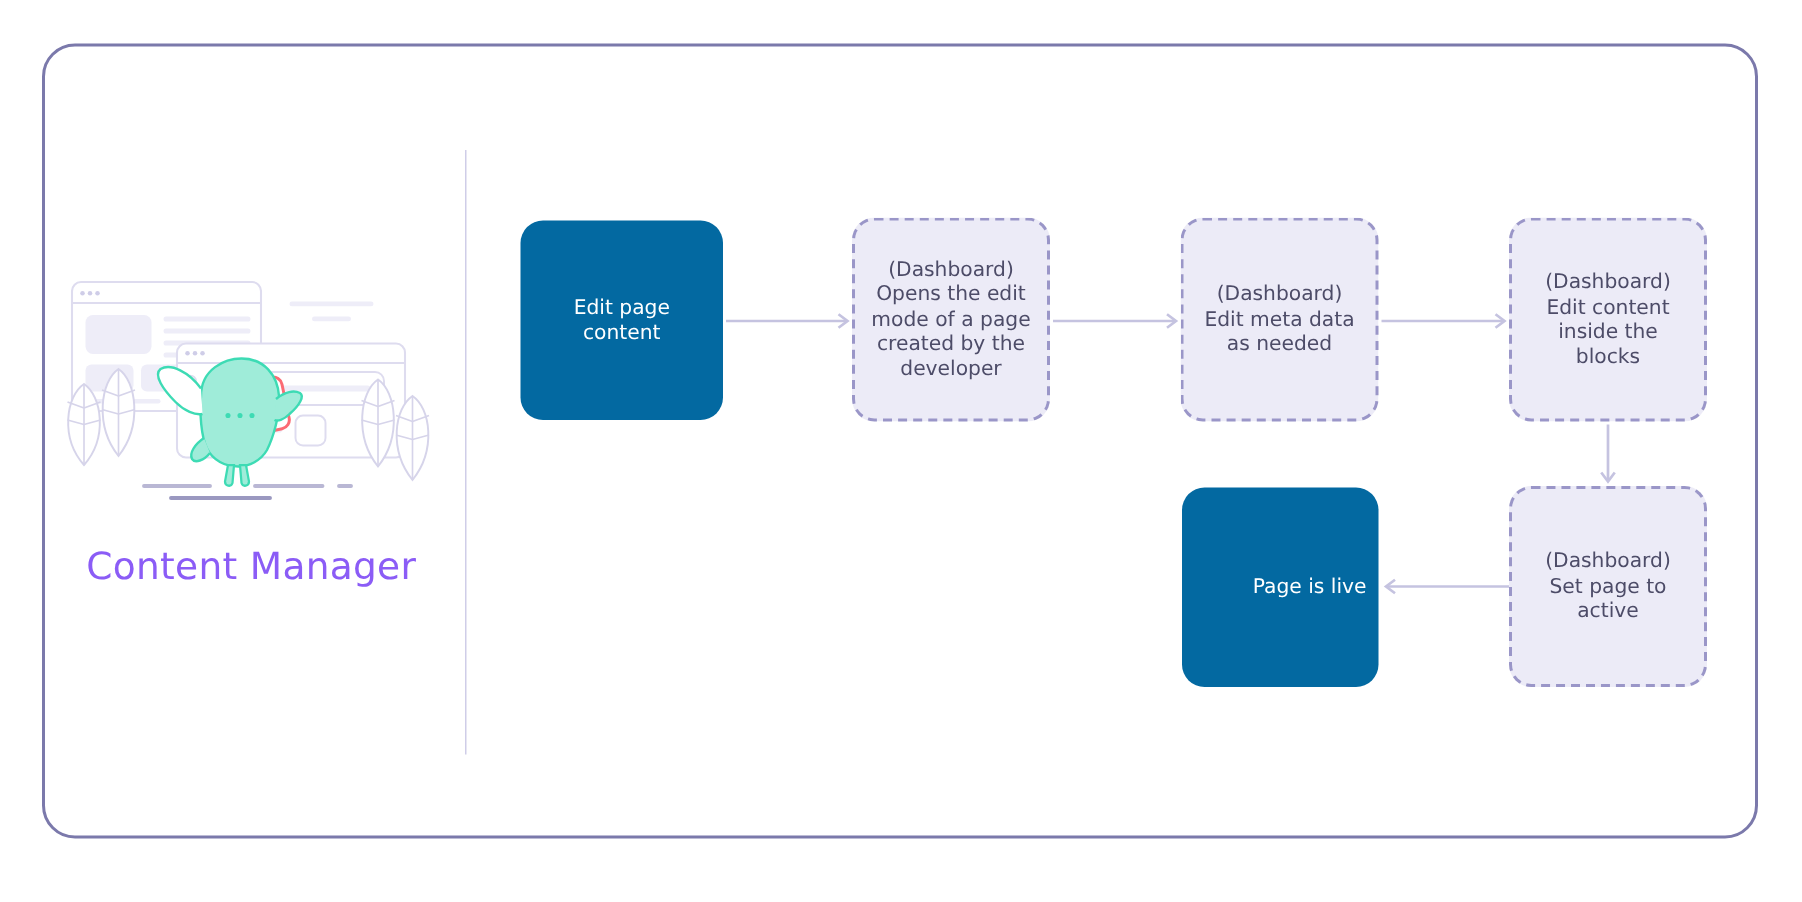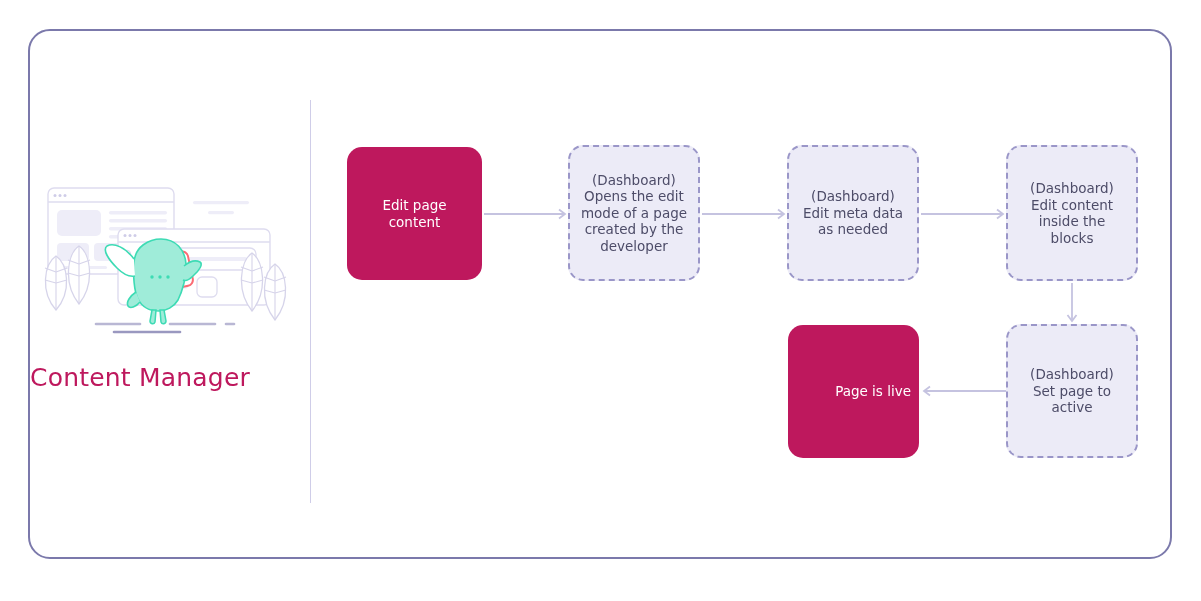--- a/index.html
+++ b/index.html
@@ -53,41 +53,42 @@
     left: 0;
     top: 0;
     width: 275px;
     height: 165px;
   }
   .panel-title {
     position: absolute;
     left: 0;
     top: 183px;
     width: 275px;
+    text-align: center;
     font-size: 25px;
     letter-spacing: 0.2px;
-    color: #be185d;
+    color: #8b5cf6;
     font-family: "DejaVu Sans", "Liberation Sans", sans-serif;
     white-space: nowrap;
   }
   
   .node {
     position: absolute;
     box-sizing: border-box;
     display: flex;
     align-items: center;
     justify-content: center;
     text-align: center;
     border-radius: 15px;
     font-size: 13.5px;
     line-height: 16.5px;
     padding: 4px 8px;
   }
   .node.solid {
-    background: #be185d;
+    background: #0369a1;
     color: #ffffff;
     border: none;
   }
   .node.dashed {
     background: #ecebf7;
     color: #4d4c68;
     border: 2px dashed #9a96c8;
   }
   .node .node-text {
     white-space: pre-line;

